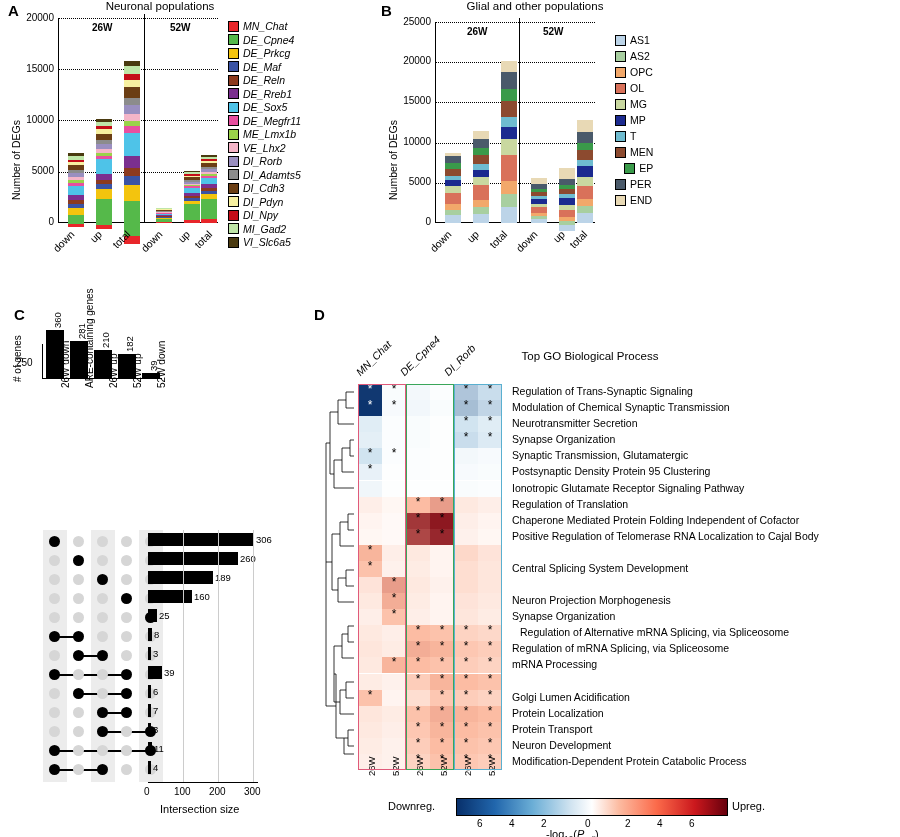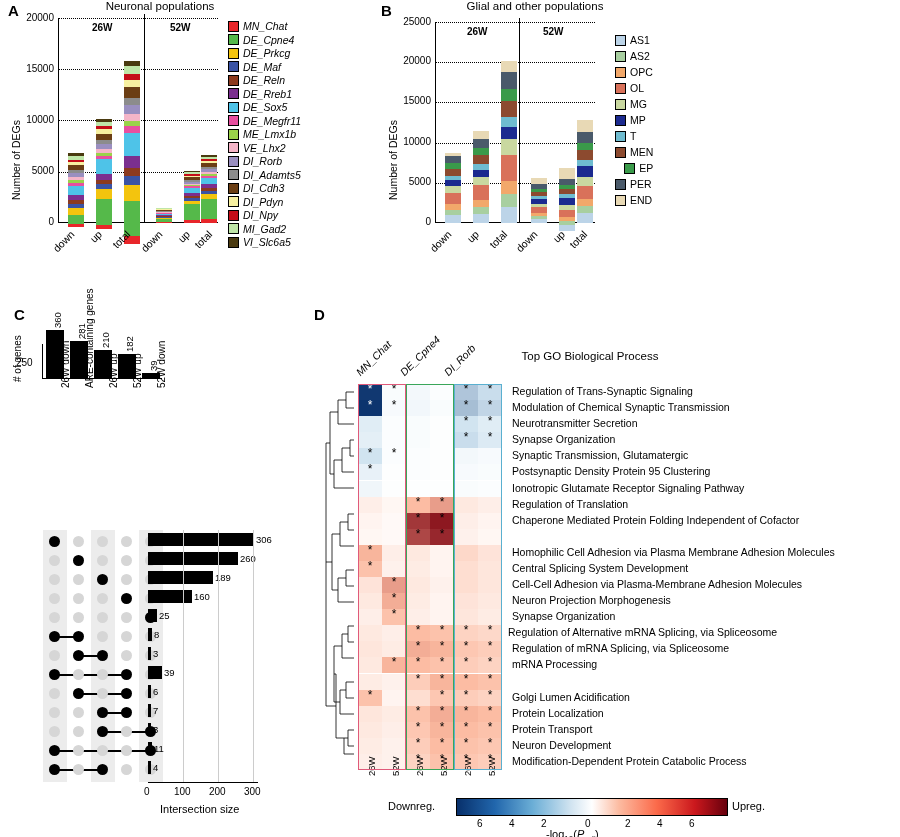--- a/index.html
+++ b/index.html
@@ -941,26 +941,25 @@
   <div id="rowlabels" style="position:absolute;left:198px;top:84px;width:380px;height:386px;">
       <div class="heat-row-label" style="position: absolute; left: 4px; top: 1.04167px;">Regulation of Trans-Synaptic Signaling</div>
       <div class="heat-row-label" style="position: absolute; left: 4px; top: 17.125px;">Modulation of Chemical Synaptic Transmission</div>
       <div class="heat-row-label" style="position: absolute; left: 4px; top: 33.2083px;">Neurotransmitter Secretion</div>
       <div class="heat-row-label" style="position: absolute; left: 4px; top: 49.2917px;">Synapse Organization</div>
       <div class="heat-row-label" style="position: absolute; left: 4px; top: 65.375px;">Synaptic Transmission, Glutamatergic</div>
       <div class="heat-row-label" style="position: absolute; left: 4px; top: 81.4583px;">Postsynaptic Density Protein 95 Clustering</div>
       <div class="heat-row-label" style="position: absolute; left: 4px; top: 97.5417px;">Ionotropic Glutamate Receptor Signaling Pathway</div>
       <div class="heat-row-label" style="position: absolute; left: 4px; top: 113.625px;">Regulation of Translation</div>
       <div class="heat-row-label" style="position: absolute; left: 4px; top: 129.708px;">Chaperone Mediated Protein Folding Independent of Cofactor</div>
-      <div class="heat-row-label" style="position: absolute; left: 4px; top: 161.875px;">Homophilic Cell Adhesion via Plasma Membrane Adhesion Molecules</div>
+      <div class="heat-row-label" style="position: absolute; left: 4px; top: 145.792px;">Positive Regulation of Telomerase RNA Localization to Cajal Body</div>
       <div class="heat-row-label" style="position: absolute; left: 4px; top: 177.958px;">Central Splicing System Development</div>
-      <div class="heat-row-label" style="position: absolute; left: 4px; top: 194.042px;">Cell-Cell Adhesion via Plasma-Membrane Adhesion Molecules</div>
       <div class="heat-row-label" style="position: absolute; left: 4px; top: 210.125px;">Neuron Projection Morphogenesis</div>
       <div class="heat-row-label" style="position: absolute; left: 4px; top: 226.208px;">Synapse Organization</div>
-      <div class="heat-row-label" style="position: absolute; left: 0; top: 242.292px;">Regulation of Alternative mRNA Splicing, via Spliceosome</div>
+      <div class="heat-row-label" style="position: absolute; left: 12px; top: 242.292px;">Regulation of Alternative mRNA Splicing, via Spliceosome</div>
       <div class="heat-row-label" style="position: absolute; left: 4px; top: 258.375px;">Regulation of mRNA Splicing, via Spliceosome</div>
       <div class="heat-row-label" style="position: absolute; left: 4px; top: 274.458px;">mRNA Processing</div>
       <div class="heat-row-label" style="position: absolute; left: 4px; top: 306.625px;">Golgi Lumen Acidification</div>
       <div class="heat-row-label" style="position: absolute; left: 4px; top: 322.708px;">Protein Localization</div>
       <div class="heat-row-label" style="position: absolute; left: 4px; top: 338.792px;">Protein Transport</div>
       <div class="heat-row-label" style="position: absolute; left: 4px; top: 354.875px;">Neuron Development</div>
       <div class="heat-row-label" style="position: absolute; left: 4px; top: 370.958px;">Modification-Dependent Protein Catabolic Process</div>
     </div>
 
   <div style="position:absolute;left:56px;top:476px;">

